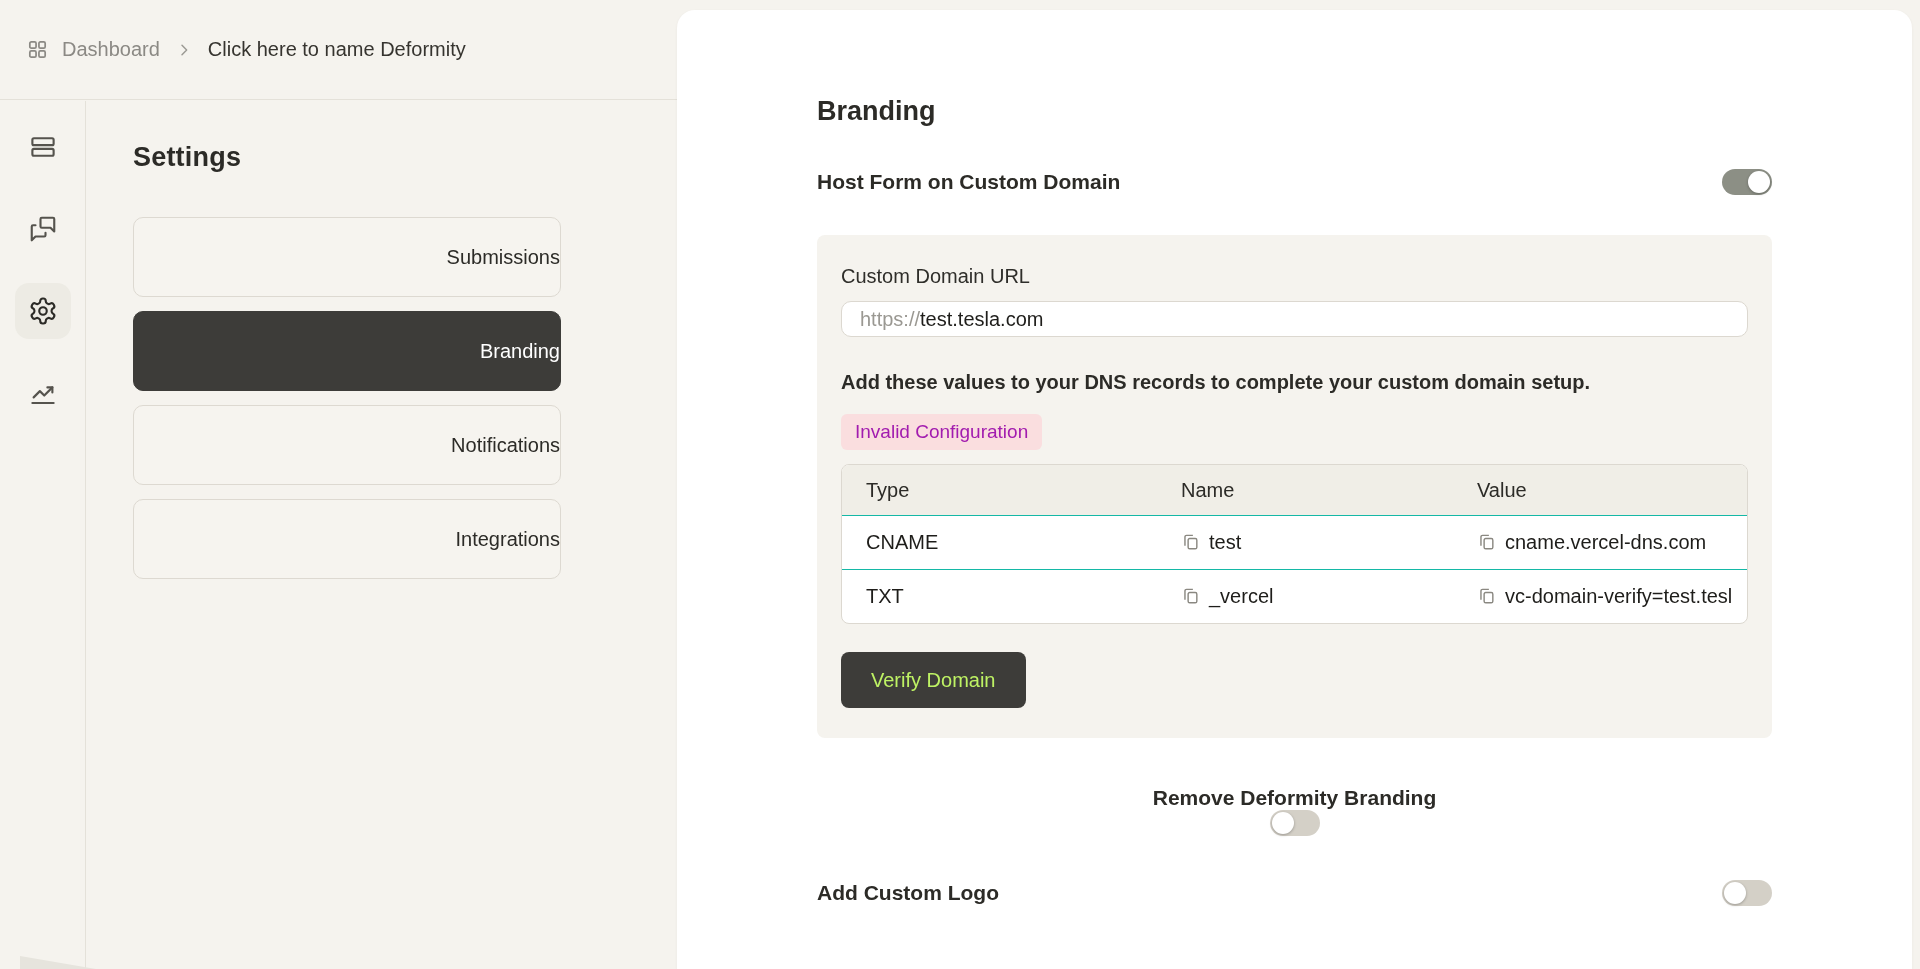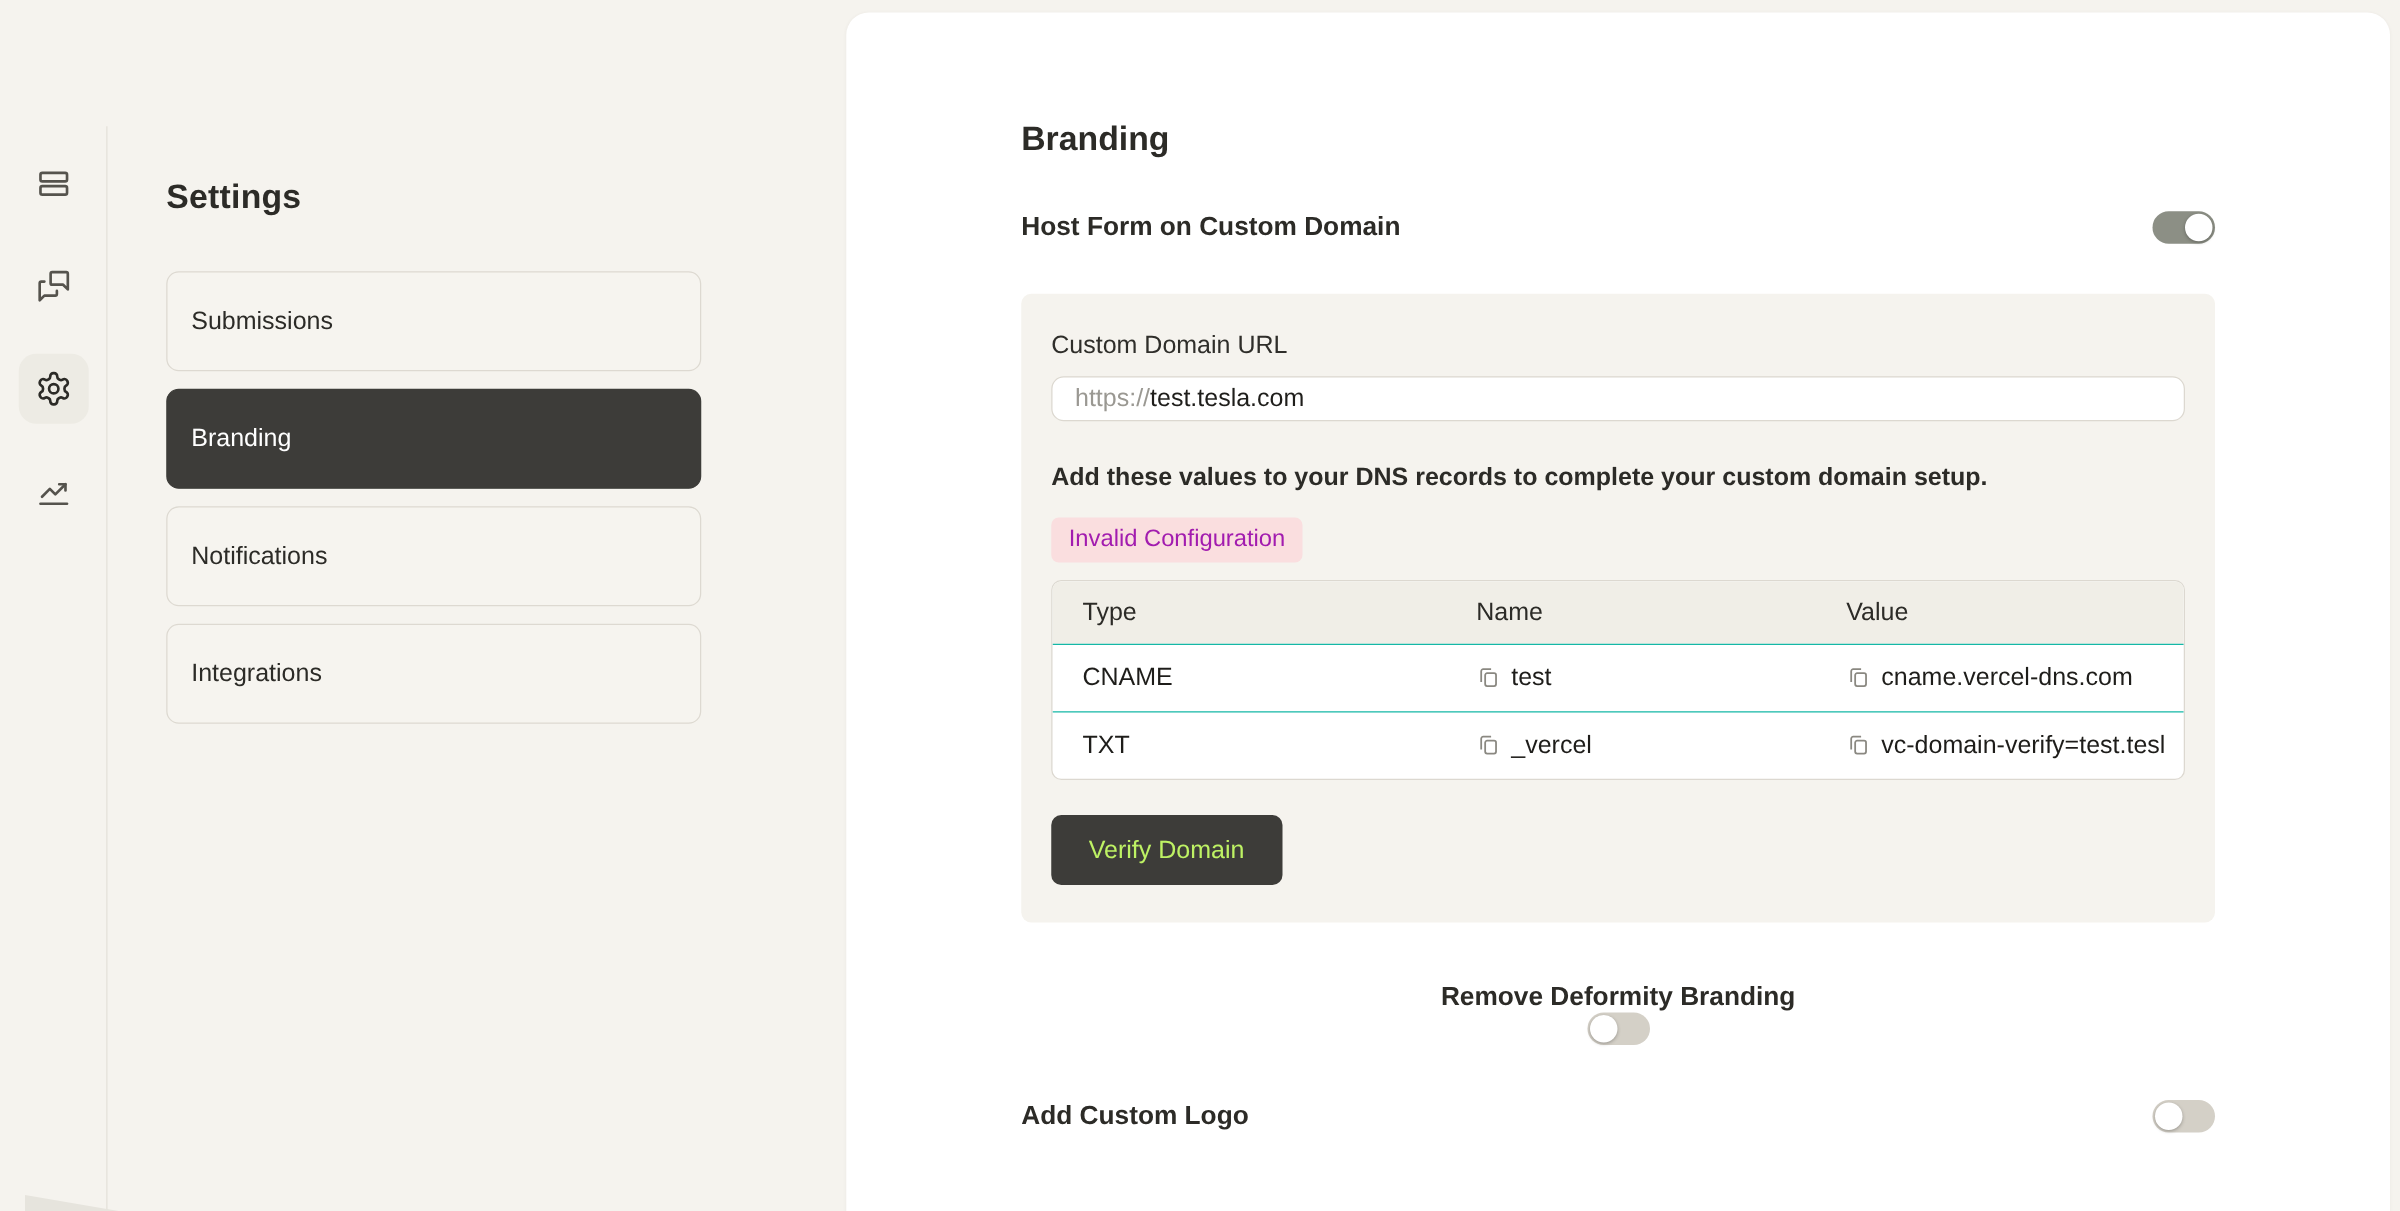--- a/index.html
+++ b/index.html
@@ -36,22 +36,22 @@
   .rail-btn.active { background:#edebe4; color:#2c2b27; }
 
   .settings-panel {
     position:absolute; left:87px; top:112px; bottom:0; width:522px;
     padding:30px 48px 0 46px;
   }
   .settings-title { font-size:27px; font-weight:700; color:#2c2b27; letter-spacing:.2px; }
   .settings-nav { margin-top:44px; display:flex; flex-direction:column; gap:14px; }
   .nav-item {
     height:80px; border-radius:10px; border:1px solid #ddd9d1;
-    background:#f6f4ef; display:flex; align-items:center; padding-left:19px;
-    font-size:20px; color:#2c2b27; cursor:pointer;
+    background:#f6f4ef; display:flex; align-items:center; padding-left:38px;
+    font-size:20px; color:#2c2b27; cursor:pointer;justify-content:flex-end;
   }
   .nav-item.active { background:#3d3c39; border-color:#3d3c39; color:#fff; }
 
   .corner-triangle {
     position:absolute; left:20px; bottom:0; width:76px; height:13px;
     background:#e6e4dd;
     clip-path:polygon(0 0, 100% 100%, 0 100%);
   }
 
   
@@ -123,20 +123,37 @@
     font-family:inherit; border:none; border-radius:8px; cursor:pointer;
   }
 
   svg { display:block; }
 </style>
 </head>
 <body>
 
 <div class="app">
 
+  <header class="breadcrumb-bar">
+    <span class="grid-icon">
+      <svg width="23" height="23" viewBox="0 0 24 24" fill="none" stroke="currentColor" stroke-width="1.8">
+        <rect x="4" y="4" width="6.5" height="6.5" rx="1.5"></rect>
+        <rect x="13.5" y="4" width="6.5" height="6.5" rx="1.5"></rect>
+        <rect x="4" y="13.5" width="6.5" height="6.5" rx="1.5"></rect>
+        <rect x="13.5" y="13.5" width="6.5" height="6.5" rx="1.5"></rect>
+      </svg>
+    </span>
+    <span class="bc-dashboard">Dashboard</span>
+    <span class="bc-chevron">
+      <svg width="16" height="16" viewBox="0 0 24 24" fill="none" stroke="currentColor" stroke-width="2.2" stroke-linecap="round" stroke-linejoin="round">
+        <path d="M9 5l7 7-7 7"></path>
+      </svg>
+    </span>
+    <span class="bc-title">Click here to name Deformity</span>
+  </header>
 
   <aside class="icon-rail">
     <div class="rail-btn">
       <span>
         <svg width="30" height="30" viewBox="0 0 24 24" fill="none" stroke="currentColor" stroke-width="1.7">
           <rect x="3.5" y="5" width="17" height="5.5" rx="1.2"></rect>
           <rect x="3.5" y="13.5" width="17" height="5.5" rx="1.2"></rect>
         </svg>
       </span>
     </div>

